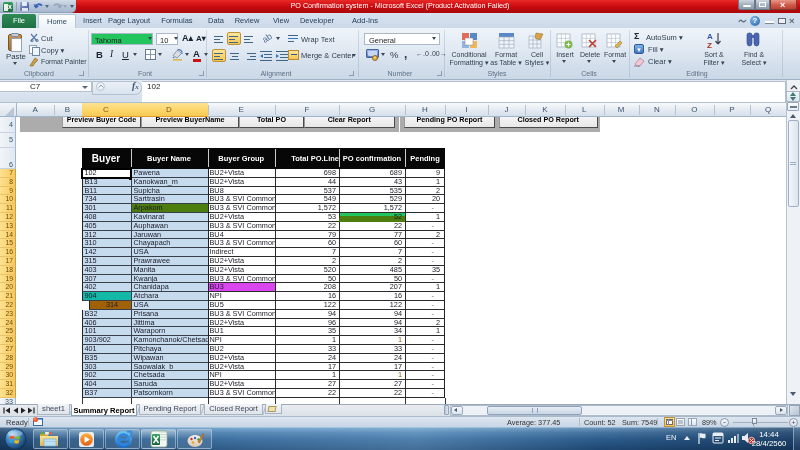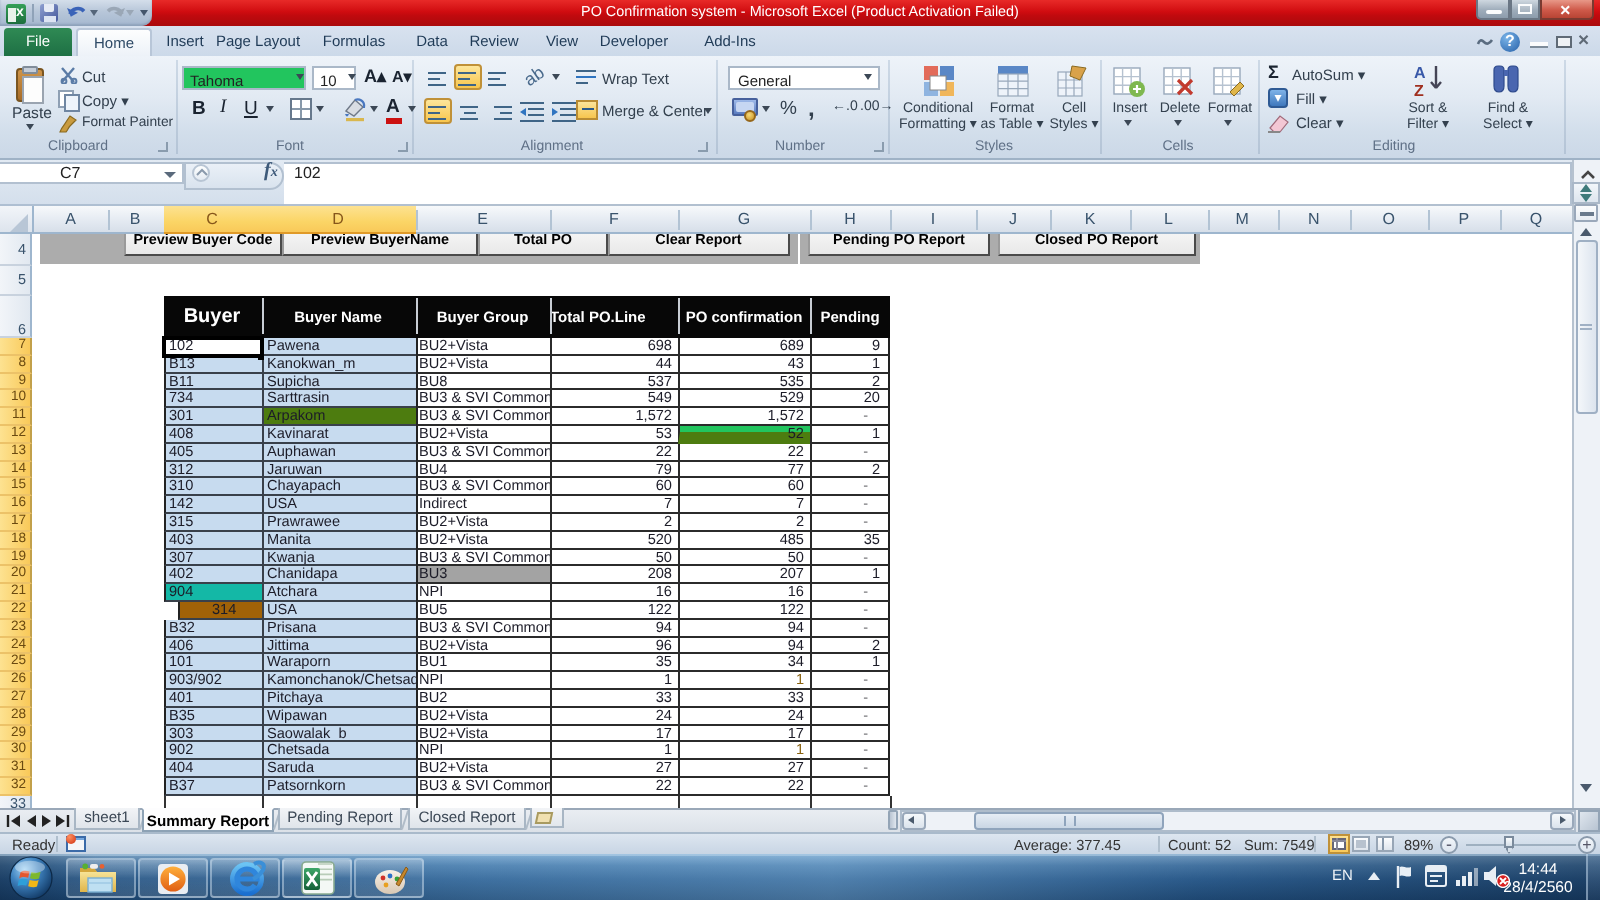--- a/index.html
+++ b/index.html
@@ -356,21 +356,21 @@
 <div class="abs" style="left:239px;top:116.5px;width:65px;height:11.2px;background:linear-gradient(180deg,#f4f4f4,#e8e8e8);border-right:1.5px solid #4a4a4a;border-bottom:1.5px solid #4a4a4a;border-left:1px solid #9a9a9a;color:#000;font-size:7.2px;font-weight:bold;text-align:center;line-height:6.5px;overflow:hidden;">Total PO</div>
 <div class="abs" style="left:304px;top:116.5px;width:90.5px;height:11.2px;background:linear-gradient(180deg,#f4f4f4,#e8e8e8);border-right:1.5px solid #4a4a4a;border-bottom:1.5px solid #4a4a4a;border-left:1px solid #9a9a9a;color:#000;font-size:7.2px;font-weight:bold;text-align:center;line-height:6.5px;overflow:hidden;">Clear Report</div>
 <div class="abs" style="left:404px;top:116.5px;width:91px;height:11.2px;background:linear-gradient(180deg,#f4f4f4,#e8e8e8);border-right:1.5px solid #4a4a4a;border-bottom:1.5px solid #4a4a4a;border-left:1px solid #9a9a9a;color:#000;font-size:7.2px;font-weight:bold;text-align:center;line-height:6.5px;overflow:hidden;">Pending PO Report</div>
 <div class="abs" style="left:499px;top:116.5px;width:98.5px;height:11.2px;background:linear-gradient(180deg,#f4f4f4,#e8e8e8);border-right:1.5px solid #4a4a4a;border-bottom:1.5px solid #4a4a4a;border-left:1px solid #9a9a9a;color:#000;font-size:7.2px;font-weight:bold;text-align:center;line-height:6.5px;overflow:hidden;">Closed PO Report</div>
 <div class="abs" style="left:81.5px;top:148px;width:363.5px;height:21px;background:#070707;"></div>
 <div class="abs" style="left:81.5px;top:148px;width:49.0px;height:25px;color:#fff;font-size:10px;font-weight:bold;text-align:center;line-height:21px;">Buyer Code</div>
 <div class="abs" style="left:130.5px;top:148px;width:77.0px;height:21px;color:#fff;font-size:7.5px;font-weight:bold;text-align:center;line-height:21px;">Buyer Name</div>
 <div class="abs" style="left:130.5px;top:149px;width:1px;height:18px;background:#c8cdd4;"></div>
 <div class="abs" style="left:207.5px;top:148px;width:67.5px;height:21px;color:#fff;font-size:7.5px;font-weight:bold;text-align:center;line-height:21px;">Buyer Group</div>
 <div class="abs" style="left:207.5px;top:149px;width:1px;height:18px;background:#c8cdd4;"></div>
-<div class="abs" style="left:275px;top:148px;width:64px;height:21px;color:#fff;font-size:7.5px;font-weight:bold;text-align:left;line-height:21px;">Total PO.Line</div>
+<div class="abs" style="left:275px;top:148px;width:64px;height:21px;color:#fff;font-size:7.5px;font-weight:bold;text-align:right;line-height:21px;">Total PO.Line</div>
 <div class="abs" style="left:275px;top:149px;width:1px;height:18px;background:#c8cdd4;"></div>
 <div class="abs" style="left:339px;top:148px;width:66px;height:21px;color:#fff;font-size:7.5px;font-weight:bold;text-align:center;line-height:21px;">PO confirmation</div>
 <div class="abs" style="left:339px;top:149px;width:1px;height:18px;background:#c8cdd4;"></div>
 <div class="abs" style="left:405px;top:148px;width:40px;height:21px;color:#fff;font-size:7.5px;font-weight:bold;text-align:center;line-height:21px;">Pending</div>
 <div class="abs" style="left:405px;top:149px;width:1px;height:18px;background:#c8cdd4;"></div>
 <div class="abs" style="left:81.5px;top:169.0px;width:49px;height:8.8px;background:#ffffff;border-bottom:1px solid #39404a;border-left:1px solid #222;font-size:7.3px;color:#1c1c28;line-height:8.8px;padding-left:2px;overflow:hidden;">102</div>
 <div class="abs" style="left:130.5px;top:169.0px;width:77px;height:8.8px;background:#c7dbef;border-bottom:1px solid #39404a;border-left:1px solid #39404a;font-size:7.3px;color:#1c1c28;line-height:8.8px;padding-left:2px;overflow:hidden;">Pawena</div>
 <div class="abs" style="left:207.5px;top:169.0px;width:67.5px;height:8.8px;background:#fff;border-bottom:1px solid #2b2b2b;border-left:1px solid #222;font-size:7.3px;color:#1c1c28;line-height:8.8px;padding-left:1px;overflow:hidden;white-space:nowrap;">BU2+Vista</div>
 <div class="abs" style="left:275px;top:169.0px;width:64px;height:8.8px;background:#fff;border-bottom:1px solid #2b2b2b;border-left:1px solid #2b2b2b;font-size:7.3px;color:#1c1c28;line-height:8.8px;text-align:right;padding-right:3px;">698</div>
 <div class="abs" style="left:339px;top:169.0px;width:66px;height:8.8px;background:#fff;border-bottom:1px solid #2b2b2b;border-left:1px solid #2b2b2b;font-size:7.3px;color:#1c1c28;line-height:8.8px;text-align:right;padding-right:3px;">689</div>
@@ -442,21 +442,21 @@
 <div class="abs" style="left:339px;top:265.8000000000001px;width:66px;height:8.8px;background:#fff;border-bottom:1px solid #2b2b2b;border-left:1px solid #2b2b2b;font-size:7.3px;color:#1c1c28;line-height:8.8px;text-align:right;padding-right:3px;">485</div>
 <div class="abs" style="left:405px;top:265.8000000000001px;width:40px;height:8.8px;background:#fff;border-bottom:1px solid #2b2b2b;border-left:1px solid #2b2b2b;border-right:1px solid #222;font-size:7.3px;color:#1c1c28;line-height:8.8px;text-align:right;padding-right:4px;">35</div>
 <div class="abs" style="left:81.5px;top:274.60000000000014px;width:49px;height:8.8px;background:#c7dbef;border-bottom:1px solid #39404a;border-left:1px solid #222;font-size:7.3px;color:#1c1c28;line-height:8.8px;padding-left:2px;overflow:hidden;">307</div>
 <div class="abs" style="left:130.5px;top:274.60000000000014px;width:77px;height:8.8px;background:#c7dbef;border-bottom:1px solid #39404a;border-left:1px solid #39404a;font-size:7.3px;color:#1c1c28;line-height:8.8px;padding-left:2px;overflow:hidden;">Kwanja</div>
 <div class="abs" style="left:207.5px;top:274.60000000000014px;width:67.5px;height:8.8px;background:#fff;border-bottom:1px solid #2b2b2b;border-left:1px solid #222;font-size:7.3px;color:#1c1c28;line-height:8.8px;padding-left:1px;overflow:hidden;white-space:nowrap;">BU3 &amp; SVI Common</div>
 <div class="abs" style="left:275px;top:274.60000000000014px;width:64px;height:8.8px;background:#fff;border-bottom:1px solid #2b2b2b;border-left:1px solid #2b2b2b;font-size:7.3px;color:#1c1c28;line-height:8.8px;text-align:right;padding-right:3px;">50</div>
 <div class="abs" style="left:339px;top:274.60000000000014px;width:66px;height:8.8px;background:#fff;border-bottom:1px solid #2b2b2b;border-left:1px solid #2b2b2b;font-size:7.3px;color:#1c1c28;line-height:8.8px;text-align:right;padding-right:3px;">50</div>
 <div class="abs" style="left:405px;top:274.60000000000014px;width:40px;height:8.8px;background:#fff;border-bottom:1px solid #2b2b2b;border-left:1px solid #2b2b2b;border-right:1px solid #222;font-size:7.3px;color:#6f6f74;line-height:8.8px;text-align:right;padding-right:10px;">-</div>
 <div class="abs" style="left:81.5px;top:283.40000000000015px;width:49px;height:8.8px;background:#c7dbef;border-bottom:1px solid #39404a;border-left:1px solid #222;font-size:7.3px;color:#1c1c28;line-height:8.8px;padding-left:2px;overflow:hidden;">402</div>
 <div class="abs" style="left:130.5px;top:283.40000000000015px;width:77px;height:8.8px;background:#c7dbef;border-bottom:1px solid #39404a;border-left:1px solid #39404a;font-size:7.3px;color:#1c1c28;line-height:8.8px;padding-left:2px;overflow:hidden;">Chanidapa</div>
-<div class="abs" style="left:207.5px;top:283.40000000000015px;width:67.5px;height:8.8px;background:#a3a3a3;border-bottom:1px solid #2b2b2b;border-left:1px solid #222;font-size:7.3px;color:#1c1c28;line-height:8.8px;padding-left:1px;overflow:hidden;white-space:nowrap;">BU3</div>
+<div class="abs" style="left:207.5px;top:283.40000000000015px;width:67.5px;height:8.8px;background:#d946ef;border-bottom:1px solid #2b2b2b;border-left:1px solid #222;font-size:7.3px;color:#1c1c28;line-height:8.8px;padding-left:1px;overflow:hidden;white-space:nowrap;">BU3</div>
 <div class="abs" style="left:275px;top:283.40000000000015px;width:64px;height:8.8px;background:#fff;border-bottom:1px solid #2b2b2b;border-left:1px solid #2b2b2b;font-size:7.3px;color:#1c1c28;line-height:8.8px;text-align:right;padding-right:3px;">208</div>
 <div class="abs" style="left:339px;top:283.40000000000015px;width:66px;height:8.8px;background:#fff;border-bottom:1px solid #2b2b2b;border-left:1px solid #2b2b2b;font-size:7.3px;color:#1c1c28;line-height:8.8px;text-align:right;padding-right:3px;">207</div>
 <div class="abs" style="left:405px;top:283.40000000000015px;width:40px;height:8.8px;background:#fff;border-bottom:1px solid #2b2b2b;border-left:1px solid #2b2b2b;border-right:1px solid #222;font-size:7.3px;color:#1c1c28;line-height:8.8px;text-align:right;padding-right:4px;">1</div>
 <div class="abs" style="left:81.5px;top:292.20000000000016px;width:49px;height:8.8px;background:#14b8a6;border-bottom:1px solid #39404a;border-left:1px solid #222;font-size:7.3px;color:#1c1c28;line-height:8.8px;padding-left:2px;overflow:hidden;">904</div>
 <div class="abs" style="left:130.5px;top:292.20000000000016px;width:77px;height:8.8px;background:#c7dbef;border-bottom:1px solid #39404a;border-left:1px solid #39404a;font-size:7.3px;color:#1c1c28;line-height:8.8px;padding-left:2px;overflow:hidden;">Atchara</div>
 <div class="abs" style="left:207.5px;top:292.20000000000016px;width:67.5px;height:8.8px;background:#fff;border-bottom:1px solid #2b2b2b;border-left:1px solid #222;font-size:7.3px;color:#1c1c28;line-height:8.8px;padding-left:1px;overflow:hidden;white-space:nowrap;">NPI</div>
 <div class="abs" style="left:275px;top:292.20000000000016px;width:64px;height:8.8px;background:#fff;border-bottom:1px solid #2b2b2b;border-left:1px solid #2b2b2b;font-size:7.3px;color:#1c1c28;line-height:8.8px;text-align:right;padding-right:3px;">16</div>
 <div class="abs" style="left:339px;top:292.20000000000016px;width:66px;height:8.8px;background:#fff;border-bottom:1px solid #2b2b2b;border-left:1px solid #2b2b2b;font-size:7.3px;color:#1c1c28;line-height:8.8px;text-align:right;padding-right:3px;">16</div>
 <div class="abs" style="left:405px;top:292.20000000000016px;width:40px;height:8.8px;background:#fff;border-bottom:1px solid #2b2b2b;border-left:1px solid #2b2b2b;border-right:1px solid #222;font-size:7.3px;color:#6f6f74;line-height:8.8px;text-align:right;padding-right:10px;">-</div>
 <div class="abs" style="left:89px;top:301.00000000000017px;width:49px;height:8.8px;background:#a16207;border-bottom:1px solid #39404a;border-left:1px solid #222;font-size:7.3px;color:#1c1c28;line-height:8.8px;padding-left:16px;overflow:hidden;">314</div>

